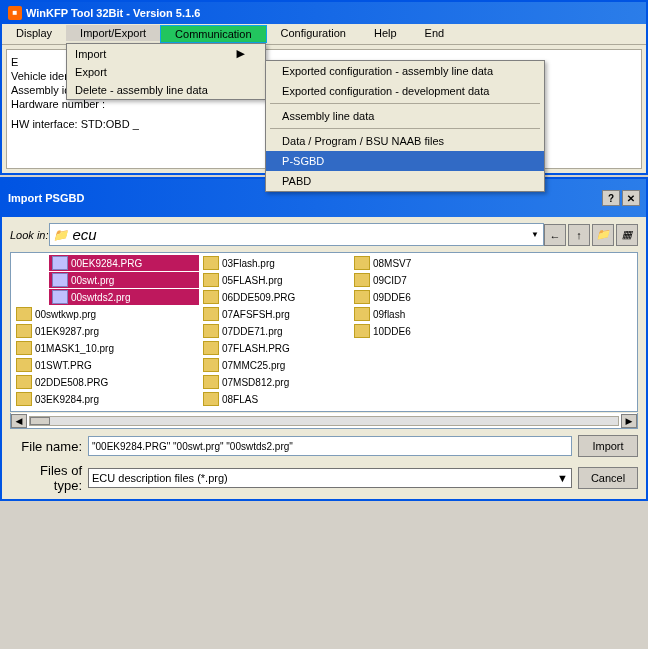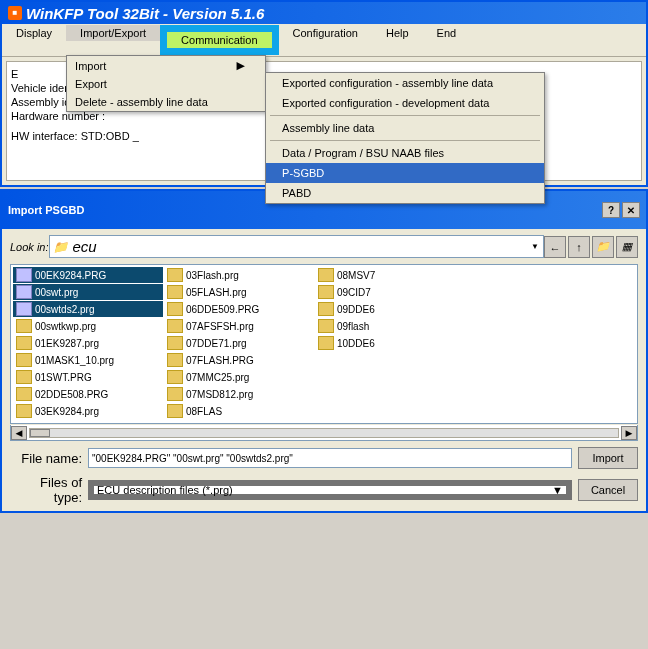--- a/index.html
+++ b/index.html
@@ -33,24 +33,23 @@
       width: 14px; height: 14px;
       background: #ff6600;
       border-radius: 2px;
       display: inline-block;
       font-size: 8px;
       color: white;
       text-align: center;
       line-height: 14px;
     }
     .title-bar-text {
-      font-size: 15px;
+      font-size: 11px;
       font-weight: bold;
       color: white;
-      font-style: italic;
     }
 
     .menu-bar {
       background: #ece9d8;
       display: flex;
       border-bottom: 1px solid #aca899;
       padding: 1px 0;
     }
     .menu-item {
       padding: 2px 14px;
@@ -215,21 +214,21 @@
     .file-item {
       display: flex;
       align-items: center;
       padding: 1px 3px;
       gap: 3px;
       cursor: pointer;
       white-space: nowrap;
       width: 150px;
       font-size: 10px;
     }
-    .file-item.selected { background: #0c4a6e; color: white; }
+    .file-item.selected { background: #be185d; color: white; margin-left: 36px; }
     .file-icon {
       width: 16px; height: 14px;
       background: #c0c0ff;
       border: 1px solid #8080c0;
       flex-shrink: 0;
       display: flex; align-items: center; justify-content: center;
       font-size: 8px;
     }
     .file-icon-orange { background: #ffcc88; border-color: #cc8800; }
 
@@ -282,21 +281,21 @@
       flex: 1;
       height: 20px;
       border: 1px solid #7f9db9;
       background: white;
       font-size: 11px;
       padding: 0 3px;
     }
     .form-select {
       flex: 1;
       height: 20px;
-      border: 6px solid #737373;
+      border: 1px solid #737373;
       background: white;
       font-size: 11px;
       padding: 0 3px;
       display: flex;
       align-items: center;
       justify-content: space-between;
       cursor: pointer;
       text-align: center;
     }
     .form-btn {
@@ -314,22 +313,22 @@
       font-size: 11px;
       color: #000;
       margin: 2px 0;
     }
 
     
     .hw-row { margin-top: 8px; font-size: 11px; }
 
     
     .comm-open {
-      background: #bef264;
-      border: 7px solid #0ea5e9;
+      background: #22c55e;
+      border: 1px solid #0ea5e9;
     }
   </style>
 </head>
 <body>
 
 <div class="top-window">
 
   <div class="title-bar">
     <span class="title-bar-icon">■</span>
     <span class="title-bar-text">WinKFP Tool 32Bit - Version 5.1.6</span>

